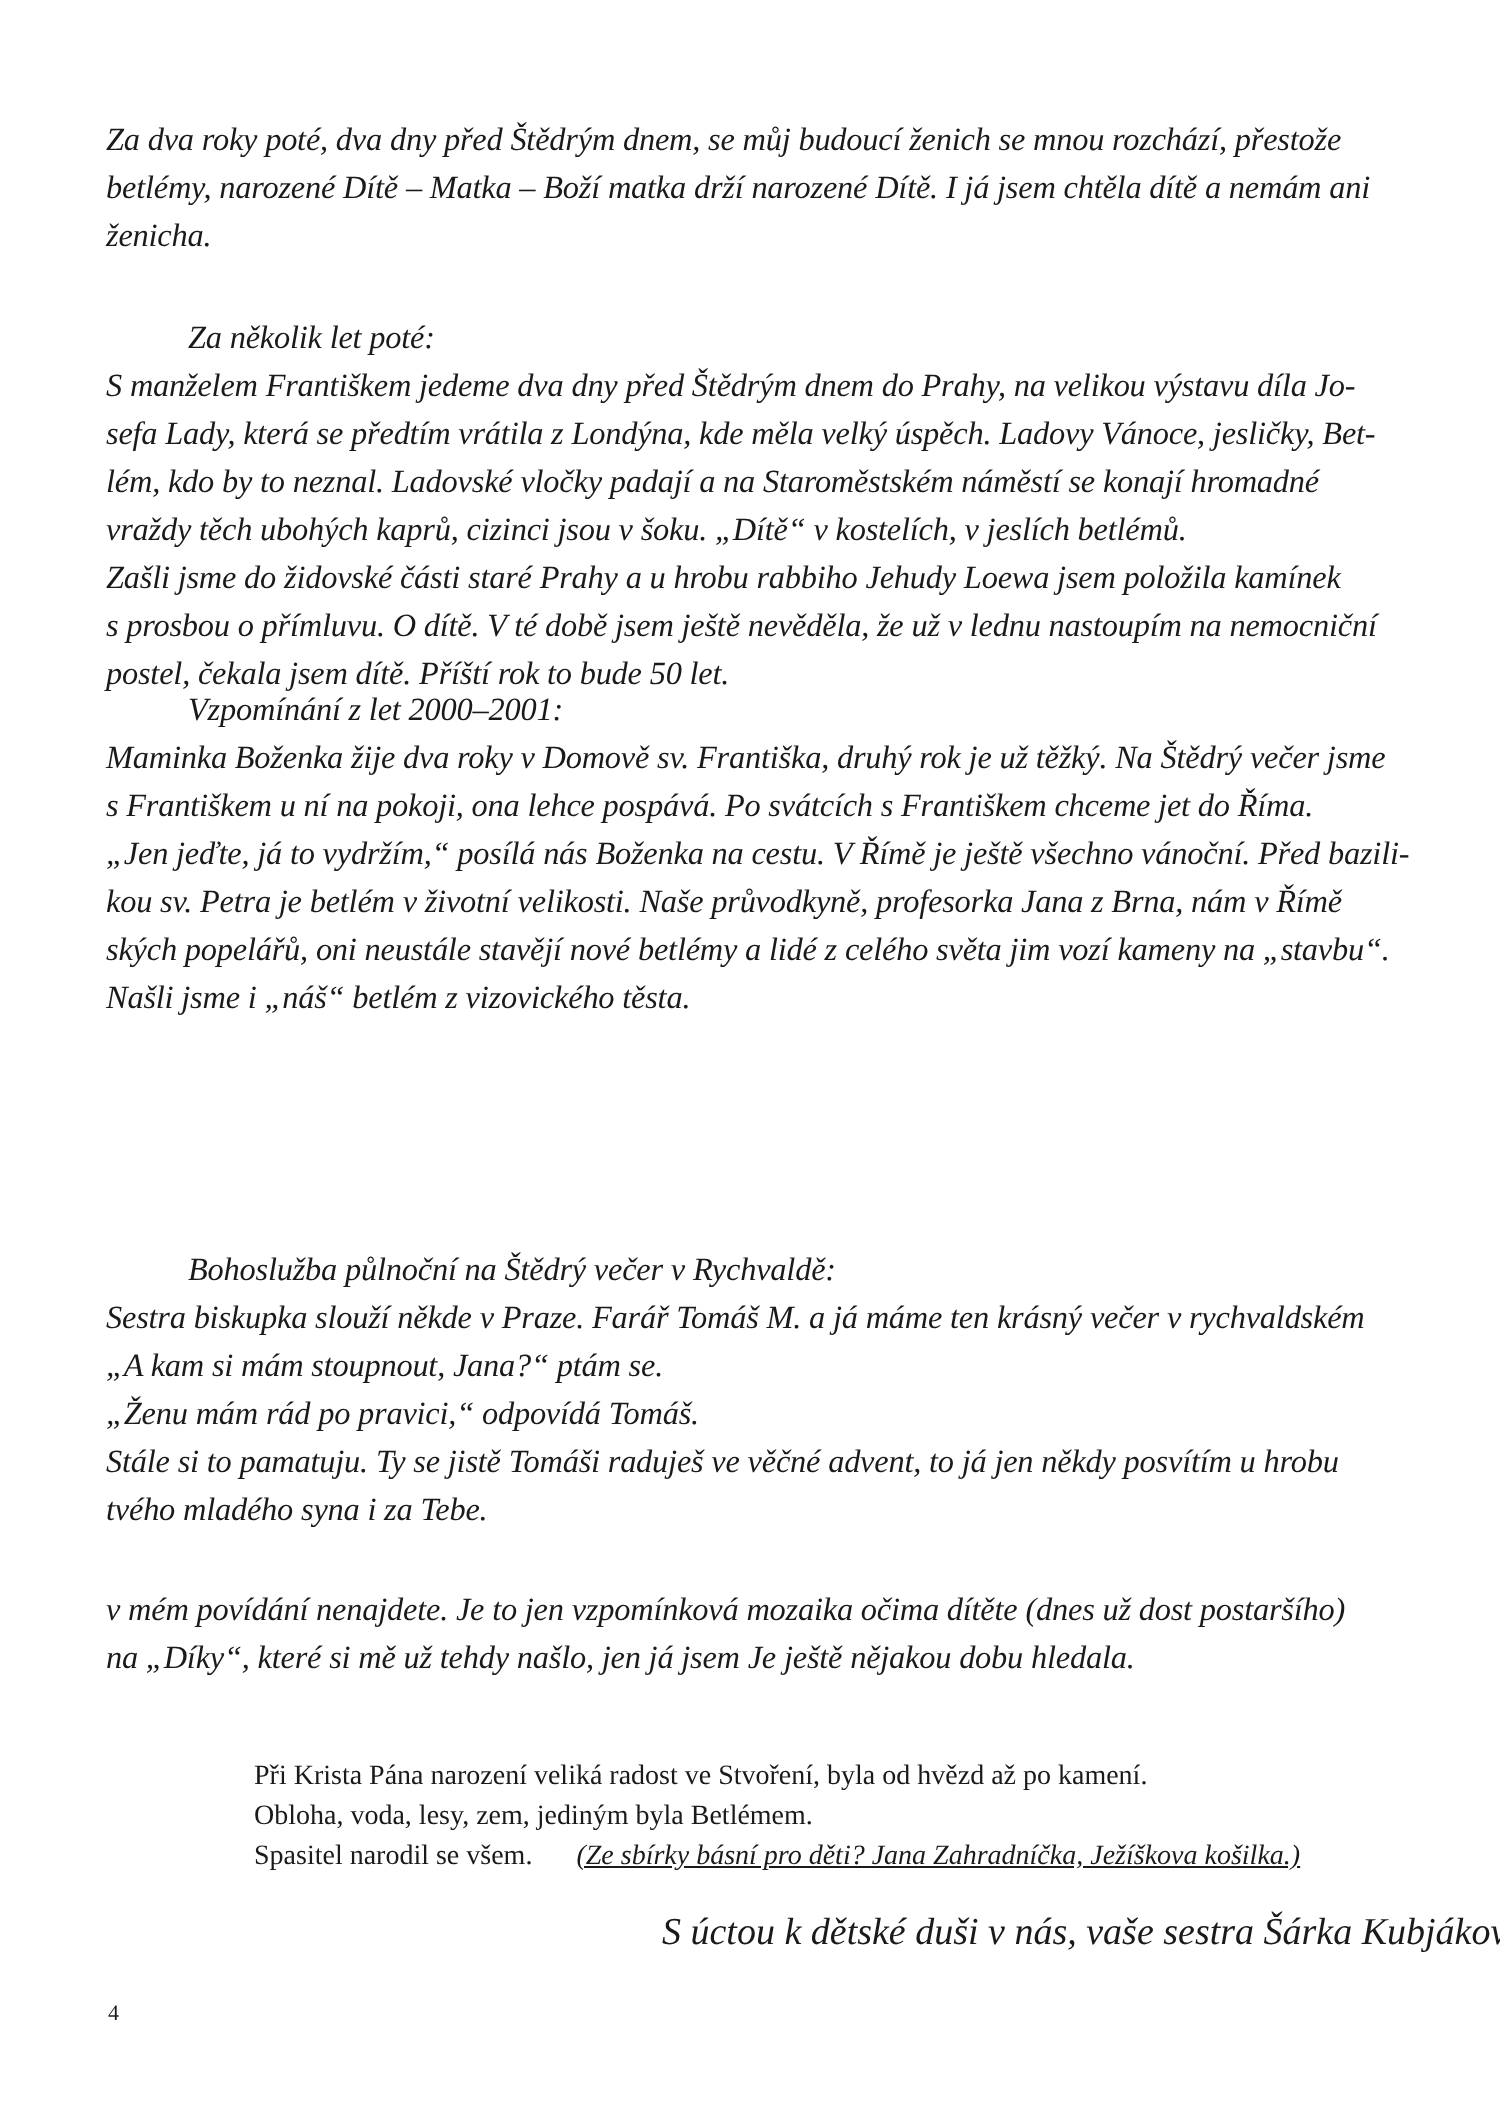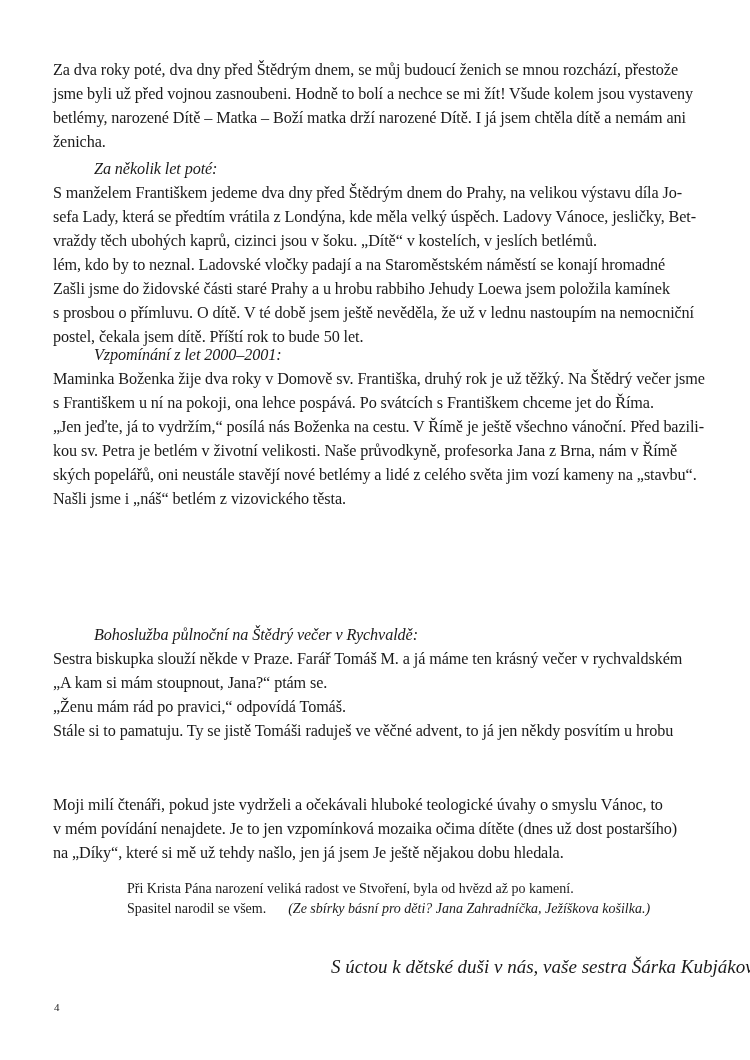--- a/index.html
+++ b/index.html
@@ -1,46 +1,45 @@
 <!DOCTYPE html>
 <html><head>
 <meta charset="utf-8">
 <style>
   html, body { margin: 0; padding: 0; background: #ffffff; }
   body { width: 750px; height: 1060px; position: relative; overflow: hidden;
          font-family: "Liberation Serif", "DejaVu Serif", serif; color: #1a1a1a; }
   .page { position: absolute; left: 0; top: 0; width: 750px; height: 1060px; }
   .block { position: absolute; left: 53px; width: 680px; }
-  .line { display: block; font-size: 16.2px; line-height: 24px; height: 24px; white-space: nowrap; letter-spacing: -0.1px; }
+  .line { display: block; font-size: 16.2px; line-height: 24px; height: 24px; white-space: nowrap; letter-spacing: -0.1px; font-style: italic; }
   .heading { font-style: italic; margin-left: 41px; }
   .poem { position: absolute; left: 127px; width: 600px; }
   .poem .pline { display: block; font-size: 14px; line-height: 20px; height: 20px; white-space: nowrap; }
-  .poem .cite { font-style: italic; }
+  .poem .cite { font-style: italic; text-decoration: underline; }
   .poem .gap { display: inline-block; width: 22px; }
   .signature { position: absolute; left: 331px; top: 955px; font-size: 19px; line-height: 24px; white-space: nowrap; font-style: italic; }
   .pagenum { position: absolute; left: 54px; top: 1000px; font-size: 11px; line-height: 14px; }
 </style>
 </head>
 <body>
 
 <div class="page">
 
   <div class="block" style="top:58px">
     <span class="line">Za dva roky poté, dva dny před Štědrým dnem, se můj budoucí ženich se mnou rozchází, přestože</span>
-    <span class="line">jsme byli už před vojnou zasnoubeni. Hodně to bolí a nechce se mi žít! Všude kolem jsou vystaveny</span>
     <span class="line">betlémy, narozené Dítě – Matka – Boží matka drží narozené Dítě. I já jsem chtěla dítě a nemám ani</span>
     <span class="line">ženicha.</span>
   </div>
 
   <div class="block" style="top:157px">
     <span class="line heading">Za několik let poté:</span>
     <span class="line">S manželem Františkem jedeme dva dny před Štědrým dnem do Prahy, na velikou výstavu díla Jo-</span>
     <span class="line">sefa Lady, která se předtím vrátila z Londýna, kde měla velký úspěch. Ladovy Vánoce, jesličky, Bet-</span>
+    <span class="line">lém, kdo by to neznal. Ladovské vločky padají a na Staroměstském náměstí se konají hromadné</span>
     <span class="line">vraždy těch ubohých kaprů, cizinci jsou v šoku. „Dítě“ v kostelích, v jeslích betlémů.</span>
-    <span class="line">lém, kdo by to neznal. Ladovské vločky padají a na Staroměstském náměstí se konají hromadné</span>
     <span class="line">Zašli jsme do židovské části staré Prahy a u hrobu rabbiho Jehudy Loewa jsem položila kamínek</span>
     <span class="line">s prosbou o přímluvu. O dítě. V té době jsem ještě nevěděla, že už v lednu nastoupím na nemocniční</span>
     <span class="line">postel, čekala jsem dítě. Příští rok to bude 50 let.</span>
   </div>
 
   <div class="block" style="top:343px">
     <span class="line heading">Vzpomínání z let 2000–2001:</span>
     <span class="line">Maminka Boženka žije dva roky v Domově sv. Františka, druhý rok je už těžký. Na Štědrý večer jsme</span>
     <span class="line">s Františkem u ní na pokoji, ona lehce pospává. Po svátcích s Františkem chceme jet do Říma.</span>
     <span class="line">„Jen jeďte, já to vydržím,“ posílá nás Boženka na cestu. V Římě je ještě všechno vánoční. Před bazili-</span>
@@ -49,30 +48,31 @@
     <span class="line">Našli jsme i „náš“ betlém z vizovického těsta.</span>
   </div>
 
 
   <div class="block" style="top:623px">
     <span class="line heading">Bohoslužba půlnoční na Štědrý večer v Rychvaldě:</span>
     <span class="line">Sestra biskupka slouží někde v Praze. Farář Tomáš M. a já máme ten krásný večer v rychvaldském</span>
     <span class="line">„A kam si mám stoupnout, Jana?“ ptám se.</span>
     <span class="line">„Ženu mám rád po pravici,“ odpovídá Tomáš.</span>
     <span class="line">Stále si to pamatuju. Ty se jistě Tomáši raduješ ve věčné advent, to já jen někdy posvítím u hrobu</span>
+    <span class="line">tvého mladého syna i za Tebe.</span>
   </div>
 
   <div class="block" style="top:793px">
-    <span class="line">Moji milí čtenáři, pokud jste vydrželi a očekávali hluboké teologické úvahy o smyslu Vánoc, to</span>
     <span class="line">v mém povídání nenajdete. Je to jen vzpomínková mozaika očima dítěte (dnes už dost postaršího)</span>
     <span class="line">na „Díky“, které si mě už tehdy našlo, jen já jsem Je ještě nějakou dobu hledala.</span>
   </div>
 
   <div class="poem" style="top:879px">
     <span class="pline">Při Krista Pána narození veliká radost ve Stvoření, byla od hvězd až po kamení.</span>
+    <span class="pline">Obloha, voda, lesy, zem, jediným byla Betlémem.</span>
     <span class="pline"><span>Spasitel narodil se všem.</span><span class="gap"></span><span class="cite">(Ze sbírky básní pro děti? Jana Zahradníčka, Ježíškova košilka.)</span></span>
   </div>
 
   <div class="signature">S úctou k dětské duši v nás, vaše sestra Šárka Kubjáková</div>
 
   <div class="pagenum">4</div>
 
 </div>
 
 </body></html>

